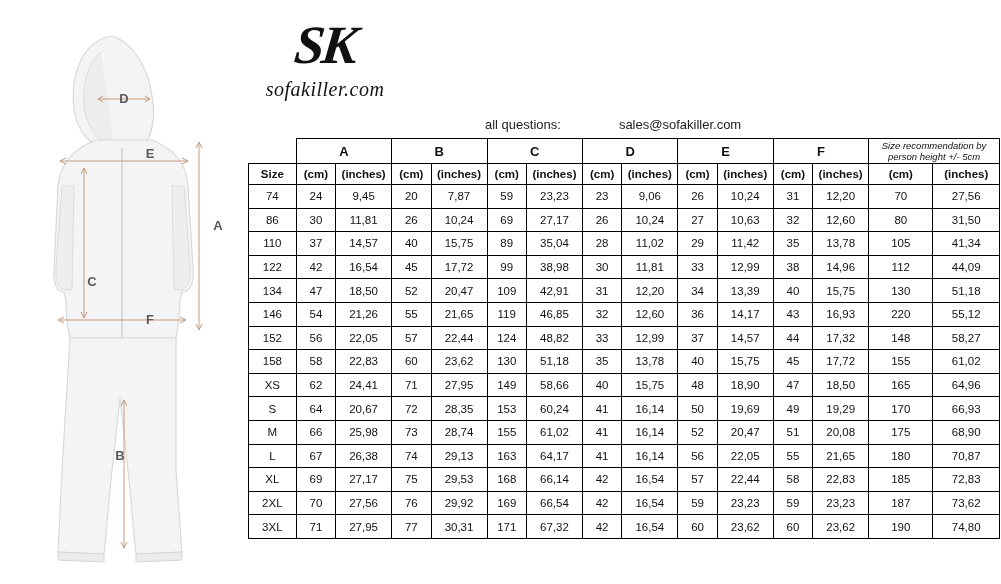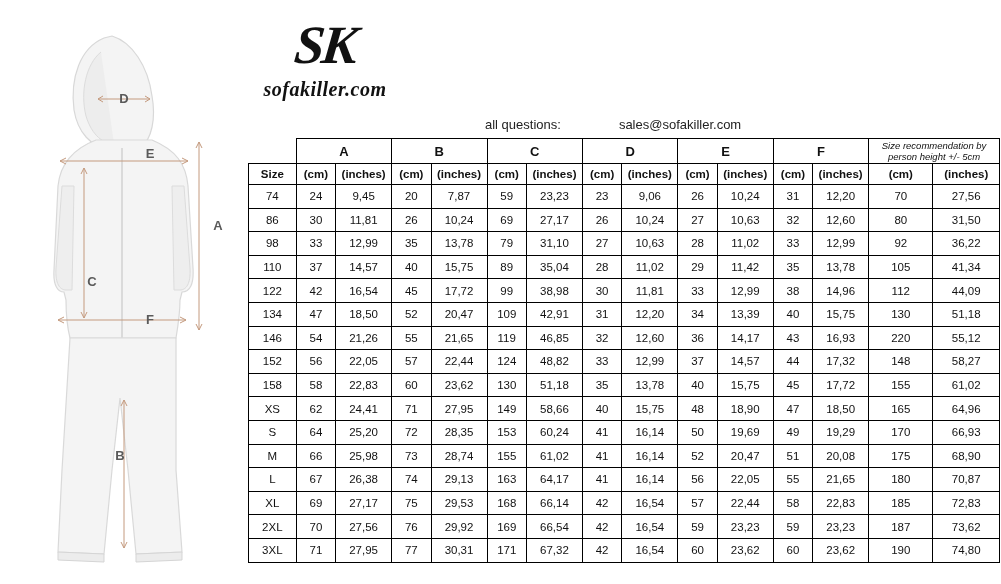--- a/index.html
+++ b/index.html
@@ -47,21 +47,20 @@
     line-height: 54px;
     transform: skewX(-6deg);
   }
   #logo-wordmark {
     margin-top: 6px;
     font-family: "Liberation Serif", serif;
     font-style: italic;
     font-size: 20px;
     color: #111;
     letter-spacing: .5px;
-    font-weight: bold;
   }
 
   #contact-row {
     position: absolute;
     left: 485px; top: 117px;
     display: flex;
     gap: 58px;
     font-size: 13px;
     color: #222;
   }
@@ -253,37 +252,20 @@
           <td>26</td>
           <td>10,24</td>
           <td>27</td>
           <td>10,63</td>
           <td>32</td>
           <td>12,60</td>
           <td>80</td>
           <td>31,50</td>
         </tr>
         <tr>
-          <td class="size-col">98</td>
-          <td>33</td>
-          <td>12,99</td>
-          <td>35</td>
-          <td>13,78</td>
-          <td>79</td>
-          <td>31,10</td>
-          <td>27</td>
-          <td>10,63</td>
-          <td>28</td>
-          <td>11,02</td>
-          <td>33</td>
-          <td>12,99</td>
-          <td>92</td>
-          <td>36,22</td>
-        </tr>
-        <tr>
           <td class="size-col">110</td>
           <td>37</td>
           <td>14,57</td>
           <td>40</td>
           <td>15,75</td>
           <td>89</td>
           <td>35,04</td>
           <td>28</td>
           <td>11,02</td>
           <td>29</td>
@@ -391,21 +373,21 @@
           <td>48</td>
           <td>18,90</td>
           <td>47</td>
           <td>18,50</td>
           <td>165</td>
           <td>64,96</td>
         </tr>
         <tr>
           <td class="size-col">S</td>
           <td>64</td>
-          <td>25,20</td>
+          <td>20,67</td>
           <td>72</td>
           <td>28,35</td>
           <td>153</td>
           <td>60,24</td>
           <td>41</td>
           <td>16,14</td>
           <td>50</td>
           <td>19,69</td>
           <td>49</td>
           <td>19,29</td>

